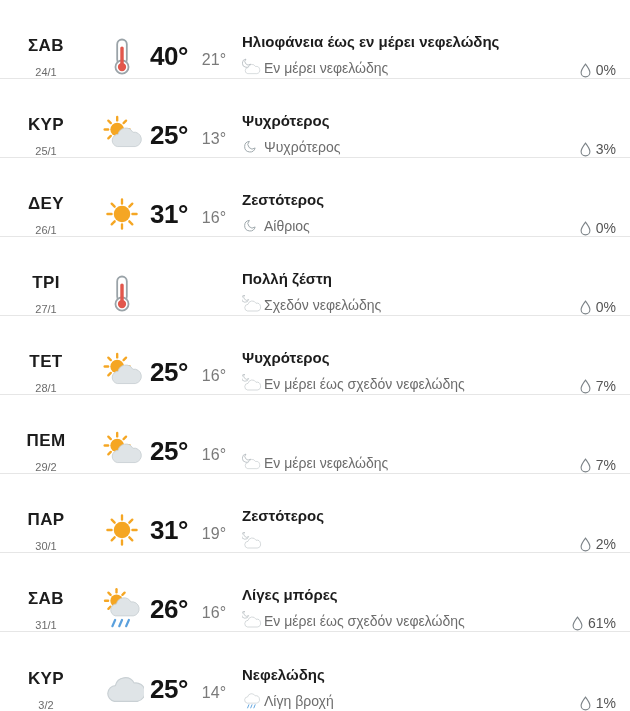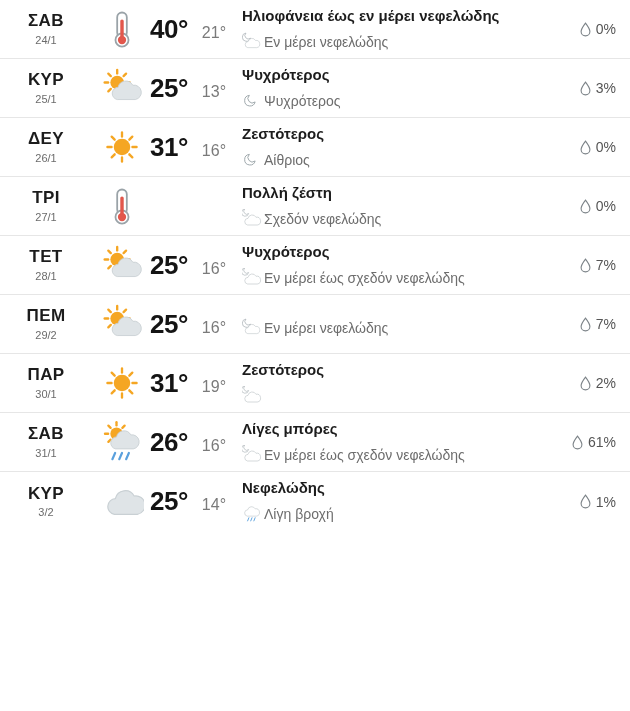--- a/index.html
+++ b/index.html
@@ -12,22 +12,22 @@
     height: 711px;
     font-family: "Liberation Sans", sans-serif;
     color: #1c1c1c;
     overflow: hidden;
   }
   #forecast-list {
     width: 630px;
   }
   .day-row {
     display: flex;
-    align-items: center;
-    height: 59px;
+    align-items: flex-end;
+    height: 79px;
     box-sizing: border-box;
     border-bottom: 1px solid #e6e6e6;
     background: #ffffff;
     padding: 0 14px 0 0;
   }
   .day-row:last-child {
     border-bottom: none;
   }
 
   
@@ -39,21 +39,21 @@
   }
   .date-col .dow {
     font-size: 17px;
     font-weight: bold;
     letter-spacing: .4px;
     color: #1c1c1c;
   }
   .date-col .dmy {
     font-size: 11px;
     color: #6b6b6b;
-    margin-top: 3px;
+    margin-top: 10px;
   }
 
   
   .cond-col {
     width: 140px;
     flex: 0 0 140px;
     display: flex;
     align-items: center;
     justify-content: flex-start;
     gap: 6px;

